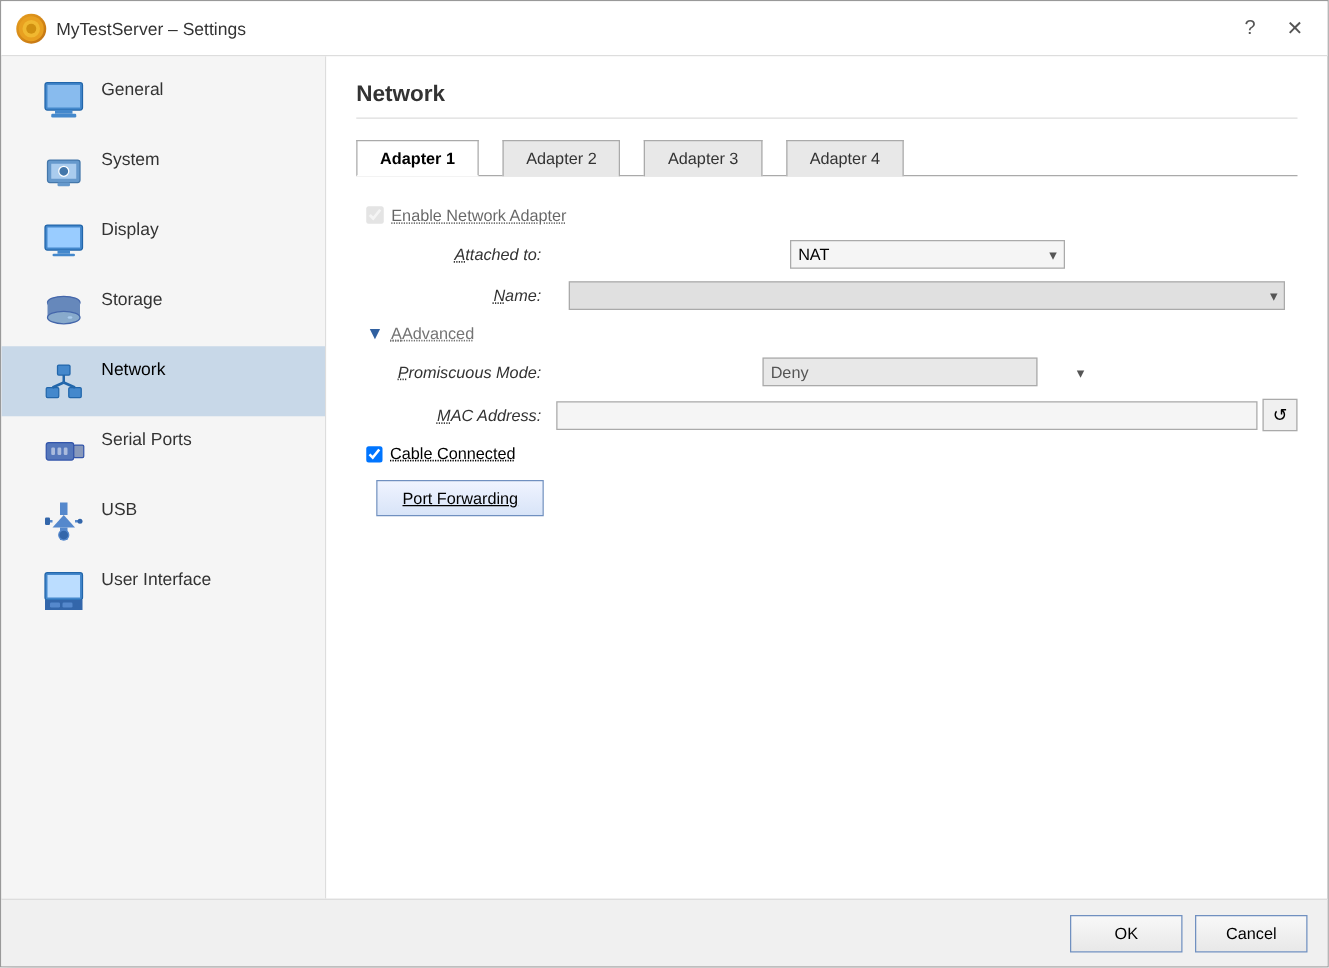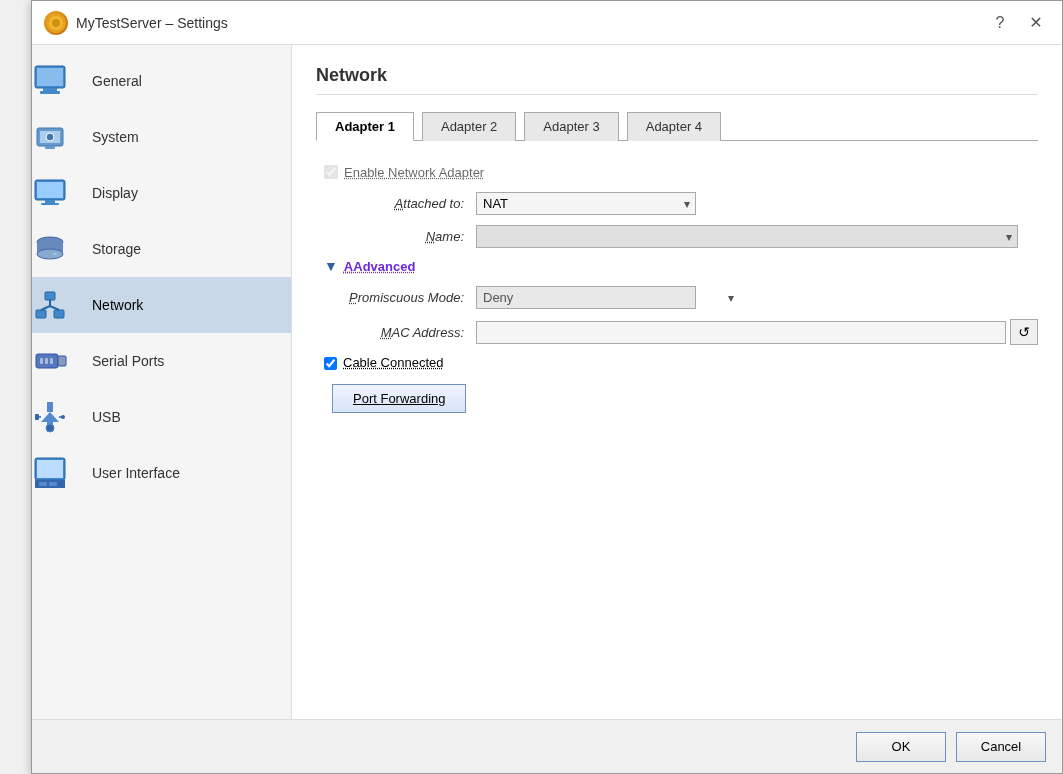--- a/index.html
+++ b/index.html
@@ -13,21 +13,20 @@
       min-height: 100vh;
     }
     .window {
       width: 1063px;
       height: 774px;
       background: #f0f0f0;
       border: 1px solid #999;
       box-shadow: 2px 2px 10px rgba(0,0,0,0.4);
       display: flex;
       flex-direction: column;
-      margin-left: 31px;
     }
     .title-bar {
       background: #fff;
       padding: 8px 12px;
       display: flex;
       align-items: center;
       justify-content: space-between;
       border-bottom: 1px solid #ddd;
       height: 44px;
     }
@@ -75,24 +74,23 @@
     }
     .sidebar {
       width: 260px;
       background: #f5f5f5;
       border-right: 1px solid #ddd;
       padding: 8px 0;
       overflow-y: auto;
     }
     .sidebar-item {
       display: flex;
-      align-items: center;
-      padding: 10px 0;
-      cursor: pointer;
-      gap: 24px;
+      padding: 10px 32px;
+      cursor: pointer;
+      gap: 12px;
       color: #333;
     }
     .sidebar-item.active {
       background: #c8d8e8;
       color: #000;
     }
     .sidebar-icon {
       width: 36px;
       height: 36px;
       display: flex;
@@ -113,21 +111,21 @@
     .section-title {
       font-size: 18px;
       font-weight: bold;
       color: #333;
       margin-bottom: 16px;
       padding-bottom: 8px;
       border-bottom: 1px solid #ddd;
     }
     .tabs-row {
       display: flex;
-      gap: 6px;
+      gap: 17px;
       border-bottom: 1px solid #aaa;
       margin-bottom: 16px;
     }
     .tab {
       padding: 6px 18px;
       cursor: pointer;
       border: 1px solid #aaa;
       border-bottom: none;
       background: #e8e8e8;
       margin-right: 2px;
@@ -167,20 +165,21 @@
       padding-right: 12px;
       color: #333;
       font-size: 13px;
       flex-shrink: 0;
       font-style: italic;
     }
     .form-control-wrap {
       flex: 1;
       display: flex;
       align-items: center;
+      justify-content: center;
     }
     .form-select {
       width: 220px;
       padding: 3px 6px;
       border: 1px solid #aaa;
       background: #f5f5f5;
       font-size: 13px;
       cursor: pointer;
       appearance: none;
       -webkit-appearance: none;
@@ -208,23 +207,22 @@
       margin-bottom: 12px;
       margin-left: 8px;
     }
     .triangle-icon {
       color: #3060a0;
       font-size: 14px;
     }
     .advanced-label {
       font-size: 13px;
       text-decoration: underline dotted;
-      color: #6d28d9;
-      cursor: pointer;
-      font-weight: bold;
+      color: #737373;
+      cursor: pointer;
     }
     .mac-row {
       display: flex;
       align-items: center;
       margin-bottom: 10px;
     }
     .mac-input {
       flex: 1;
       padding: 3px 6px;
       border: 1px solid #aaa;

